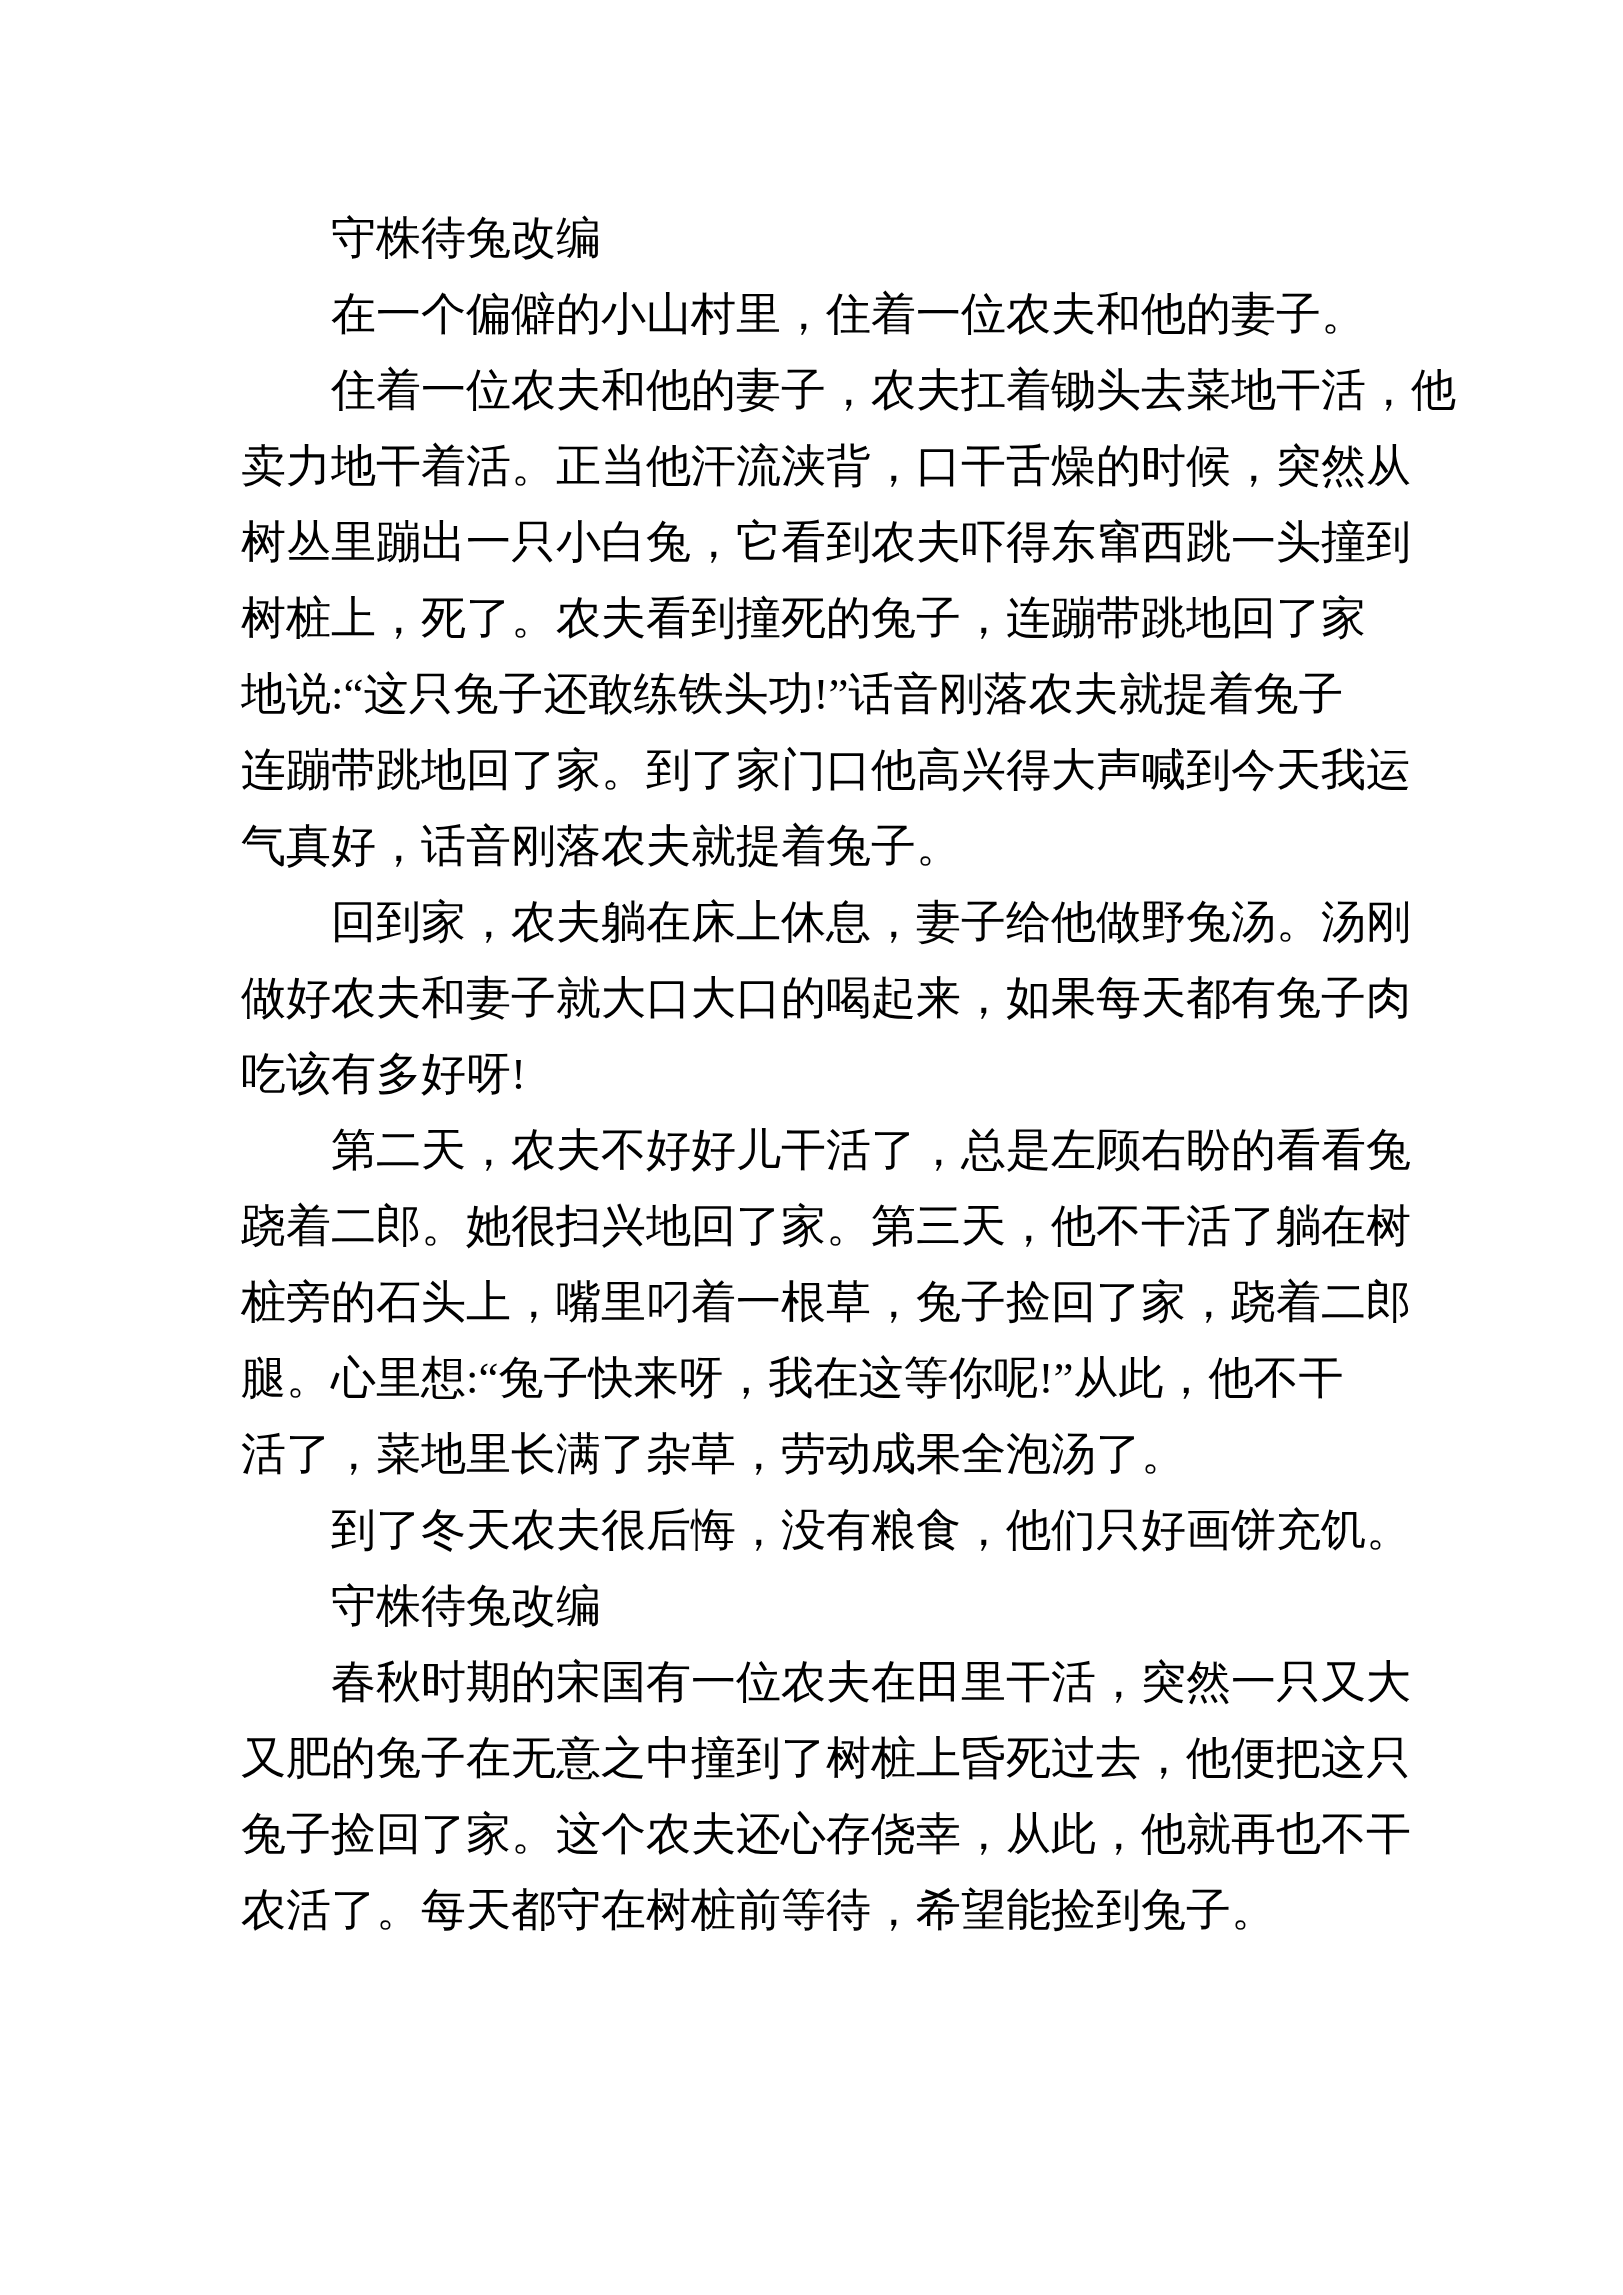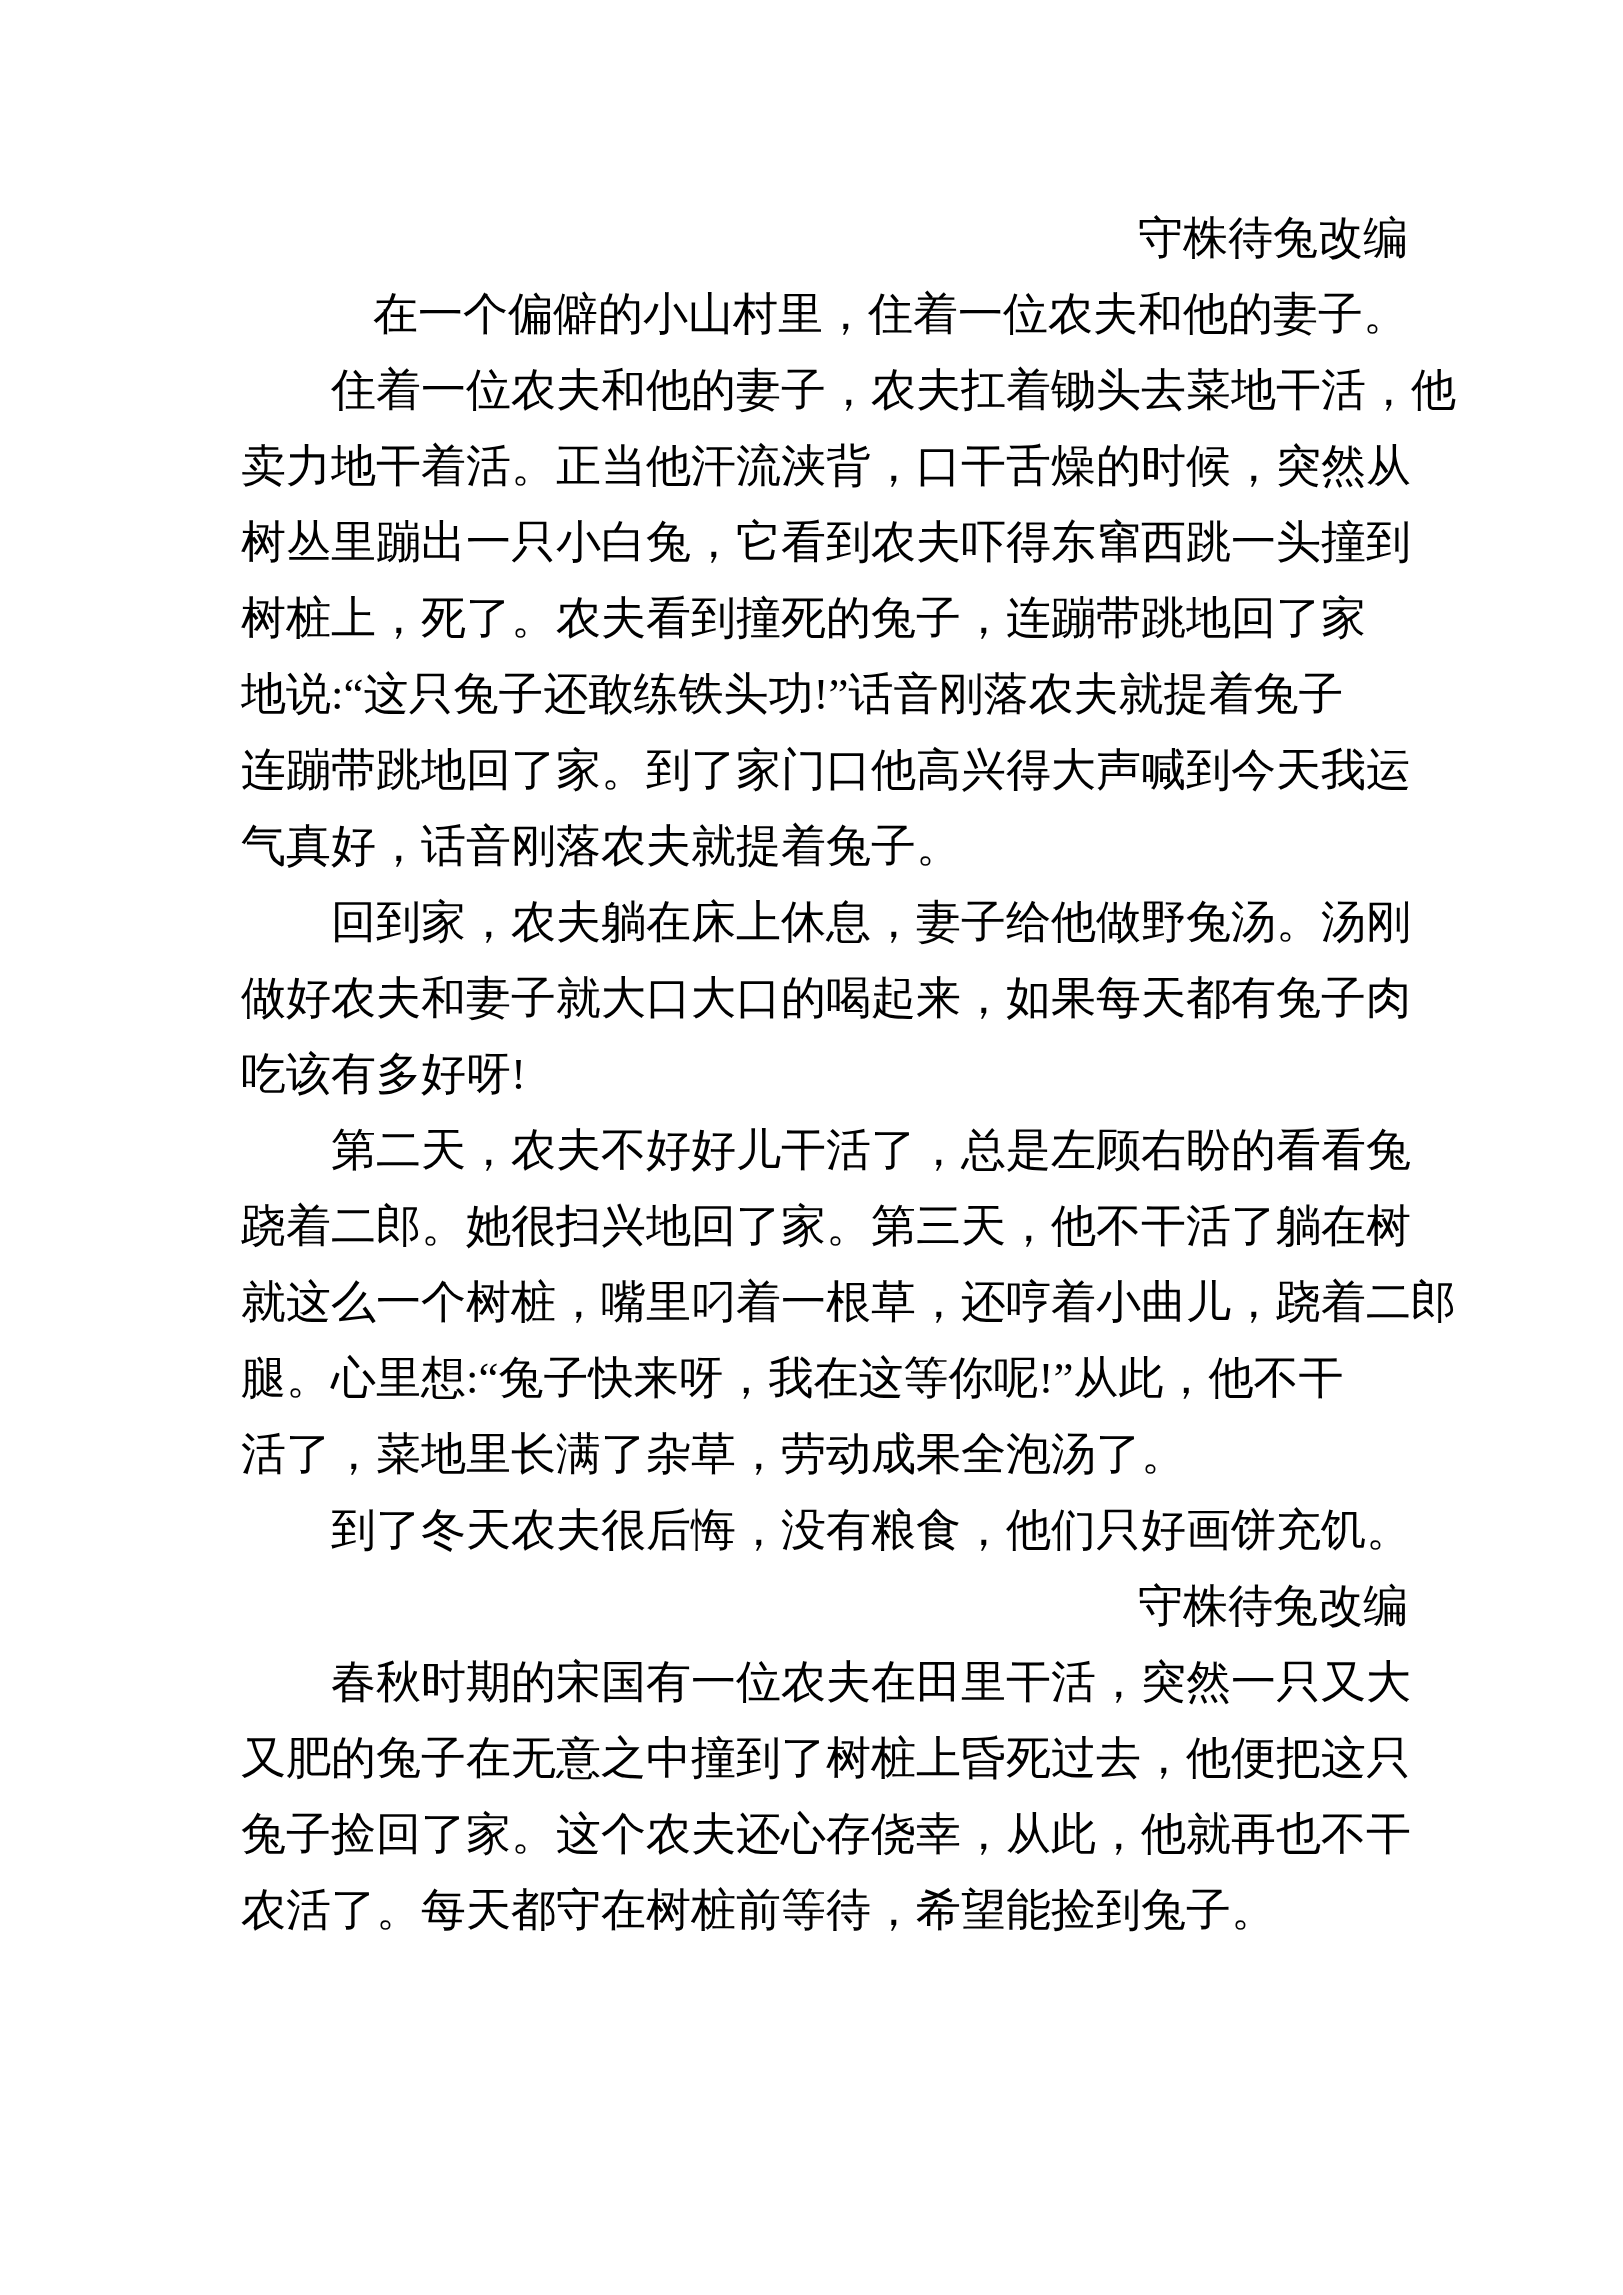--- a/index.html
+++ b/index.html
@@ -29,21 +29,20 @@
     line-height: 76px;
     letter-spacing: 0;
   }
   .line {
     height: 76px;
     white-space: nowrap;
     text-align: left;
   }
   .indent {
     padding-left: 90px;
-    text-align: right;
   }
   .title {
     font-weight: normal; 
   }
 </style>
 </head>
 <body>
 
 <div class="page">
   <div class="content">
@@ -59,21 +58,21 @@
     <div class="line">地说:“这只兔子还敢练铁头功!”话音刚落农夫就提着兔子</div>
     <div class="line">连蹦带跳地回了家。到了家门口他高兴得大声喊到今天我运</div>
     <div class="line">气真好，话音刚落农夫就提着兔子。</div>
 
     <div class="line indent">回到家，农夫躺在床上休息，妻子给他做野兔汤。汤刚</div>
     <div class="line">做好农夫和妻子就大口大口的喝起来，如果每天都有兔子肉</div>
     <div class="line">吃该有多好呀!</div>
 
     <div class="line indent">第二天，农夫不好好儿干活了，总是左顾右盼的看看兔</div>
     <div class="line">跷着二郎。她很扫兴地回了家。第三天，他不干活了躺在树</div>
-    <div class="line">就这么一个树桩，嘴里叼着一根草，还哼着小曲儿，跷着二郎</div>
+    <div class="line">桩旁的石头上，嘴里叼着一根草，兔子捡回了家，跷着二郎</div>
     <div class="line">腿。心里想:“兔子快来呀，我在这等你呢!”从此，他不干</div>
     <div class="line">活了，菜地里长满了杂草，劳动成果全泡汤了。</div>
 
     <div class="line indent">到了冬天农夫很后悔，没有粮食，他们只好画饼充饥。</div>
 
     <div class="line indent title">守株待兔改编</div>
 
     <div class="line indent">春秋时期的宋国有一位农夫在田里干活，突然一只又大</div>
     <div class="line">又肥的兔子在无意之中撞到了树桩上昏死过去，他便把这只</div>
     <div class="line">兔子捡回了家。这个农夫还心存侥幸，从此，他就再也不干</div>

